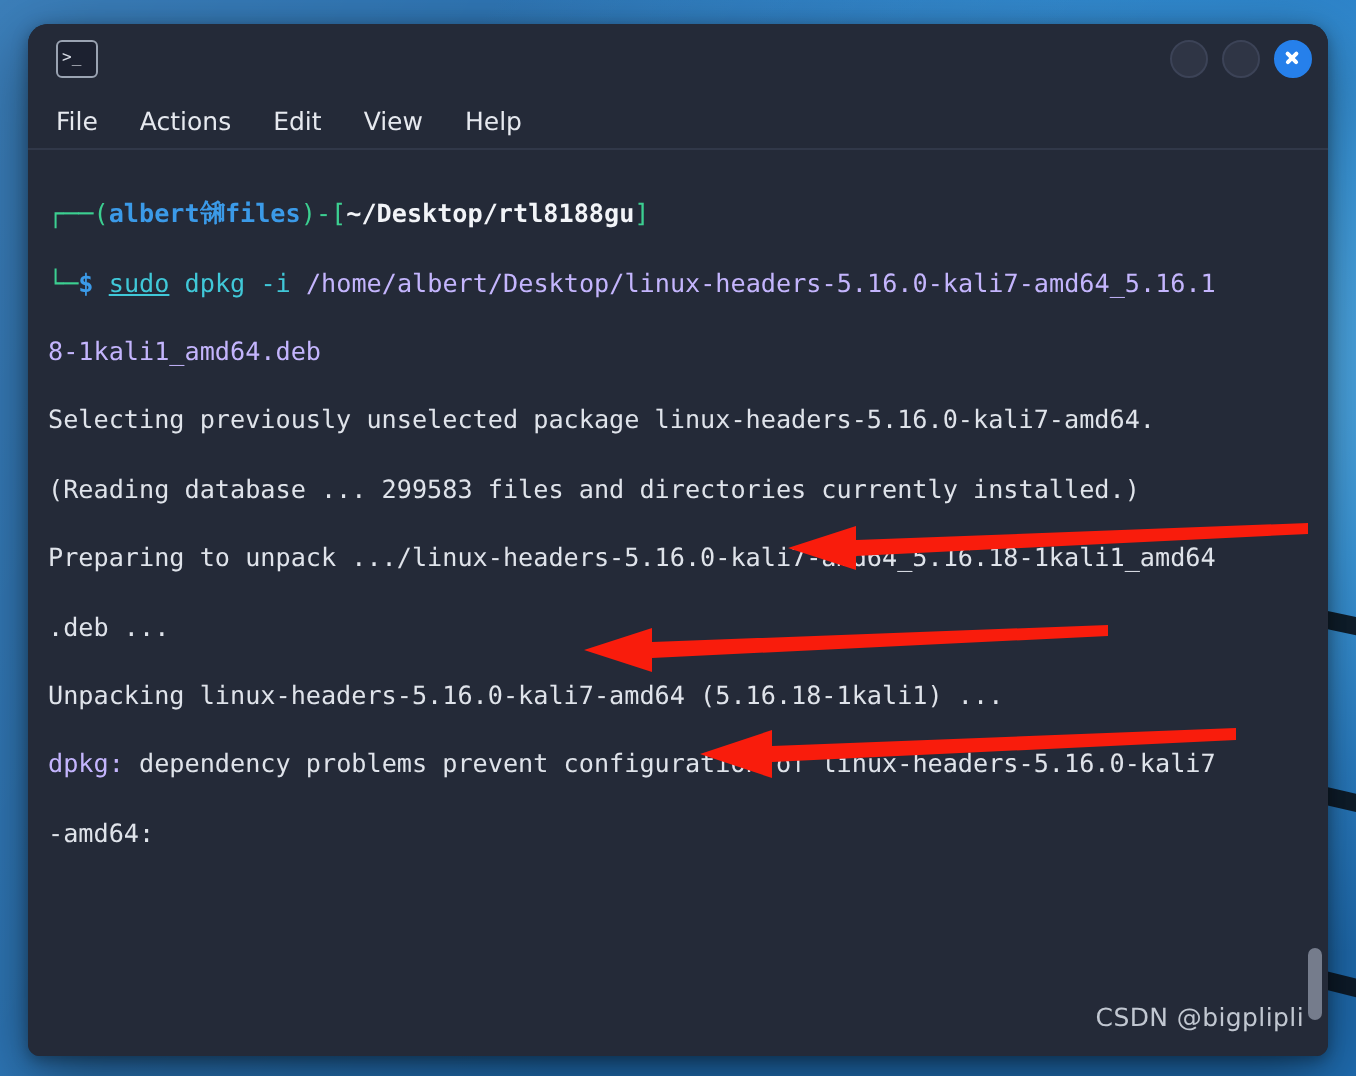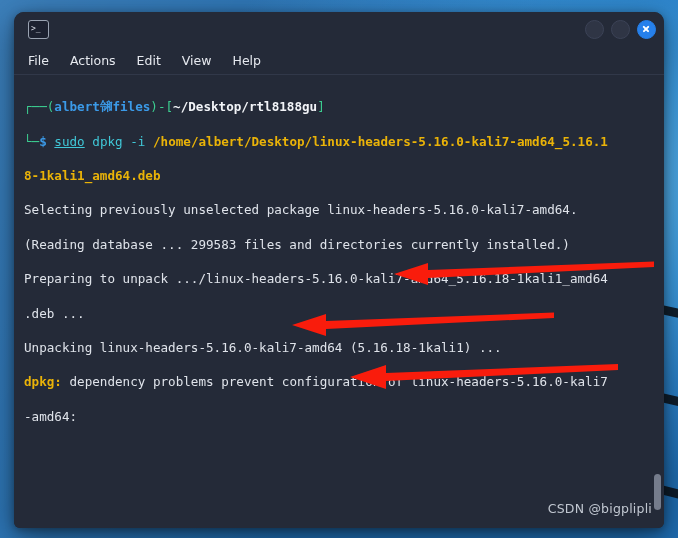--- a/index.html
+++ b/index.html
@@ -155,21 +155,21 @@
   }
   .line { height: 17.2px; }
 
   
   .c-green  { color: #3ccf91; }
   .c-blue   { color: #3b9ae8; font-weight: bold; }
   .c-cyan   { color: #40c8d8; }
   .c-cyanu  { color: #40c8d8; text-decoration: underline; }
   .c-white  { color: #f2f4f8; font-weight: bold; }
   .c-plain  { color: #dfe3ea; }
-  .c-bold   { color: #eab308; font-weight: bold; }
+  .c-bold   { color: #c4b5fd; font-weight: normal; }
 
   
   #term-scrollbar {
     position: absolute;
     right: 2px;
     top: 2px;
     bottom: 2px;
     width: 9px;
     z-index: 3;
   }

